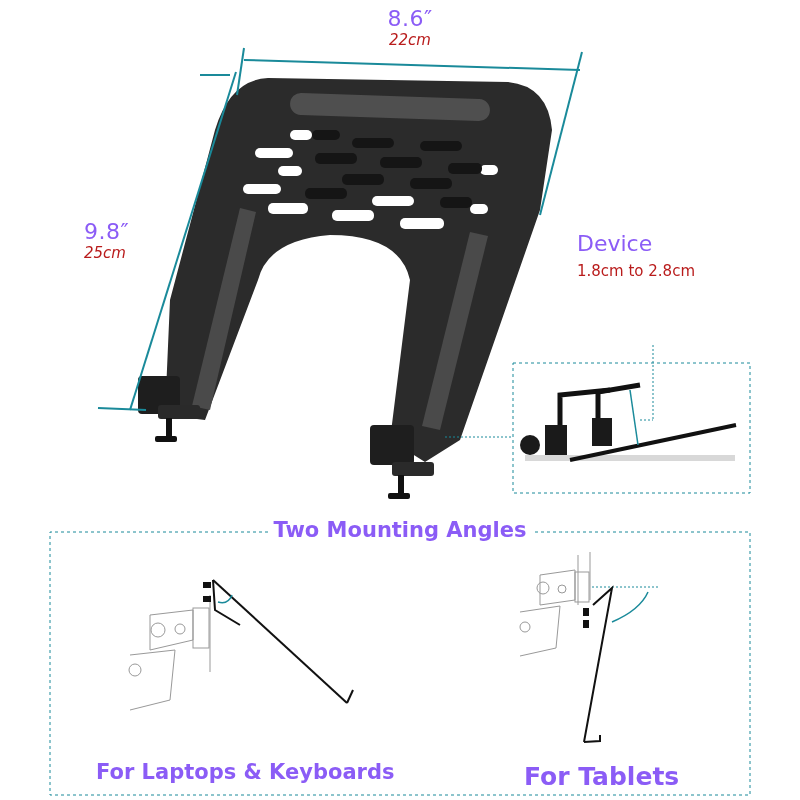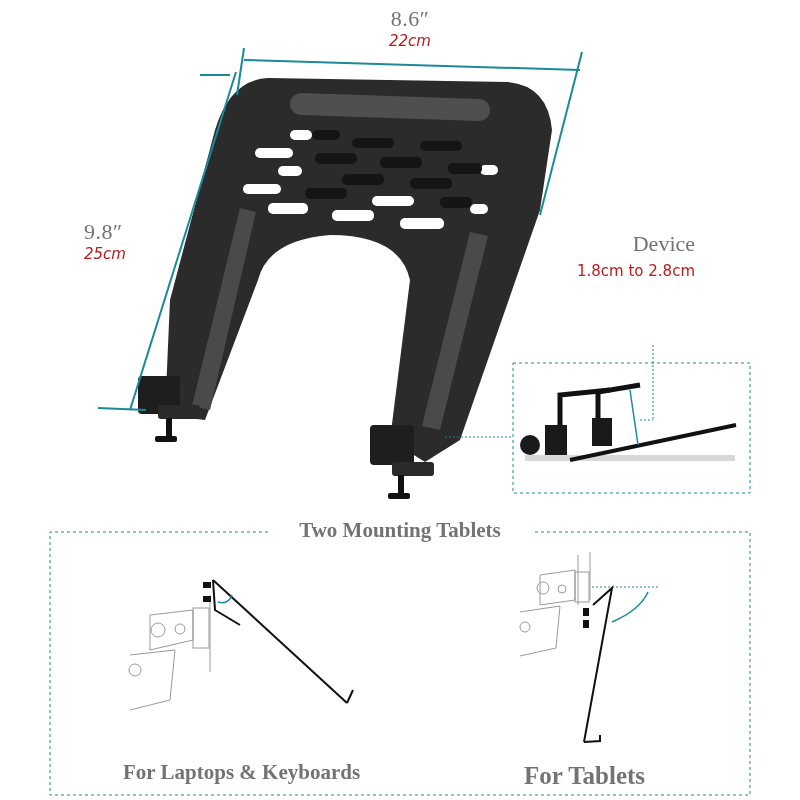--- a/index.html
+++ b/index.html
@@ -1,27 +1,27 @@
 <!DOCTYPE html>
 <html><head>
 <meta charset="utf-8">
 <style>
   html, body { margin:0; padding:0; background:#ffffff; }
   body { width:800px; height:800px; position:relative; overflow:hidden; font-family:"DejaVu Sans", sans-serif; }
   .abs { position:absolute; }
-  .teal { color:#737373;font-family:Liberation Serif, serif; }
+  .teal { color:#8b5cf6; }
   .dim-main { font-size:22px; font-weight:500; letter-spacing:0.5px; }
   .dim-sub { font-size:15px; color:#b91c1c;font-style:italic; }
   #width-label { left:370px; top:6px; width:80px; text-align:center; }
   #height-label { left:84px; top:219px; }
-  #thick-label { left:577px; top:230px;text-align:right; }
+  #thick-label { left:577px; top:230px; }
   #thick-label .line { font-size:22px; line-height:28px; }
   #thick-label .sub { font-size:15px; color:#b91c1c; margin-top:4px; }
   #angles-title { left:0; width:800px; top:518px; text-align:center; font-size:21px; font-weight:bold; }
-  #label-laptops { left:96px; top:760px; font-size:21px; font-weight:bold;margin-left:27px; }
+  #label-laptops { left:96px; top:760px; font-size:21px; font-weight:bold; }
   #label-tablets { left:524px; top:762px; font-size:25px; font-weight:bold; }
   svg { position:absolute; left:0; top:0; }
 </style>
 </head>
 <body>
 
 <svg width="800" height="800" viewBox="0 0 800 800">
 
   <g>
     <path d="M268,78 L508,82 Q548,86 552,130 L540,210 L460,440 L425,462 L390,440 L410,280 Q400,235 330,235 Q268,240 258,280 L205,420 L165,415 L170,300 L215,130 Q230,80 268,78 Z" fill="#2b2b2b"></path>
@@ -141,15 +141,15 @@
 <div id="height-label" class="abs">
   <div class="dim-main teal">9.8″</div>
   <div class="dim-sub">25cm</div>
 </div>
 
 <div id="thick-label" class="abs">
   <div class="line teal">Device</div>
   <div class="sub">1.8cm to 2.8cm</div>
 </div>
 
-<div id="angles-title" class="abs teal">Two Mounting Tablets</div>
+<div id="angles-title" class="abs teal">Two Mounting Angles</div>
 <div id="label-laptops" class="abs teal">For Laptops &amp; Keyboards</div>
 <div id="label-tablets" class="abs teal">For Tablets</div>
 
 </body></html>

